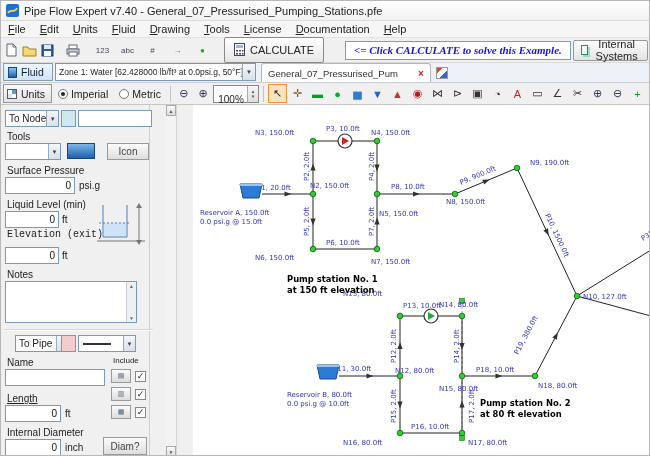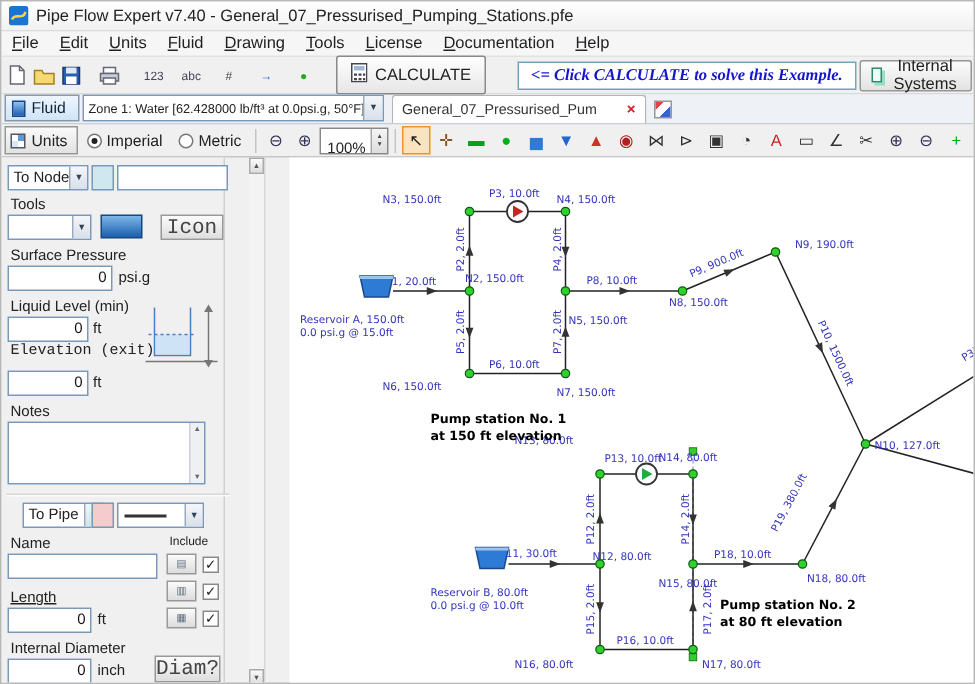--- a/index.html
+++ b/index.html
@@ -48,21 +48,21 @@
   .panel { width:157px; height:352px; background:#f0f0f0; border-right:1px solid #cfcfcf; position:relative; }
   .plabel { position:absolute; font-size:10px; color:#222; white-space:nowrap; }
   .punit  { position:absolute; font-size:10px; color:#222; }
   .pinput { position:absolute; height:17px; background:#fff; border:1px solid #7a98b8; font-size:10px; padding:0 3px; text-align:right; font-family:"Liberation Sans",sans-serif; color:#111; }
   .pinput.lft { text-align:left; }
   .pcombo { position:absolute; height:17px; background:#fff; border:1px solid #7a98b8; font-size:10px; display:flex; align-items:center; overflow:hidden; color:#222; }
   .pcombo .ctext { flex:1; padding-left:3px; white-space:nowrap; }
   .pcombo .carrow { width:12px; height:100%; background:linear-gradient(#f4f6f9,#d8e0ea); border-left:1px solid #9ab; font-size:6px; color:#345; display:flex; align-items:center; justify-content:center; }
   .swatch { position:absolute; width:15px; height:17px; border:1px solid #7a98b8; }
   .tankglyph { position:absolute; width:28px; height:16px; background:linear-gradient(#7db6ea,#1d5fae); border:1px solid #14477e; }
-  .pbtn { position:absolute; background:linear-gradient(#fbfbfb,#dedede); border:1px solid #999; font-size:14px; color:#444; display:flex; align-items:center; justify-content:center;font-family:Liberation Mono, monospace; }
+  .pbtn { position:absolute; background:linear-gradient(#fbfbfb,#dedede); border:1px solid #999; font-size:10px; color:#444; display:flex; align-items:center; justify-content:center; }
   .notes { position:absolute; left:4px; top:176px; width:132px; height:42px; background:#fff; border:1px solid #7a98b8; }
   .notes .nscroll { position:absolute; right:0; top:0; width:10px; height:100%; background:#eef0f3; border-left:1px solid #ccd; font-size:5px; color:#667; display:flex; flex-direction:column; justify-content:space-between; align-items:center; padding:1px 0; }
   .psep { position:absolute; left:3px; top:224px; width:149px; height:2px; border-top:1px solid #d6d6d6; border-bottom:1px solid #fbfbfb; }
   .linestyle { width:28px; height:0; border-top:2px solid #333; margin-left:4px; }
   .ibtn { position:absolute; width:20px; height:14px; background:linear-gradient(#fbfbfb,#dcdcdc); border:1px solid #999; font-size:7px; color:#567; display:flex; align-items:center; justify-content:center; }
   .ichk { position:absolute; width:11px; height:11px; background:#fff; border:1px solid #888; font-size:9px; line-height:9px; text-align:center; color:#222; }
   
   .vscroll { width:11px; height:352px; background:#f3f3f3; border-right:1px solid #d5d5d5; position:relative; }
   .sarrow { position:absolute; left:0; width:10px; height:11px; background:linear-gradient(#fafafa,#ddd); border:1px solid #aaa; font-size:5px; color:#555; display:flex; align-items:center; justify-content:center; }
   .sarrow.top { top:0; }

